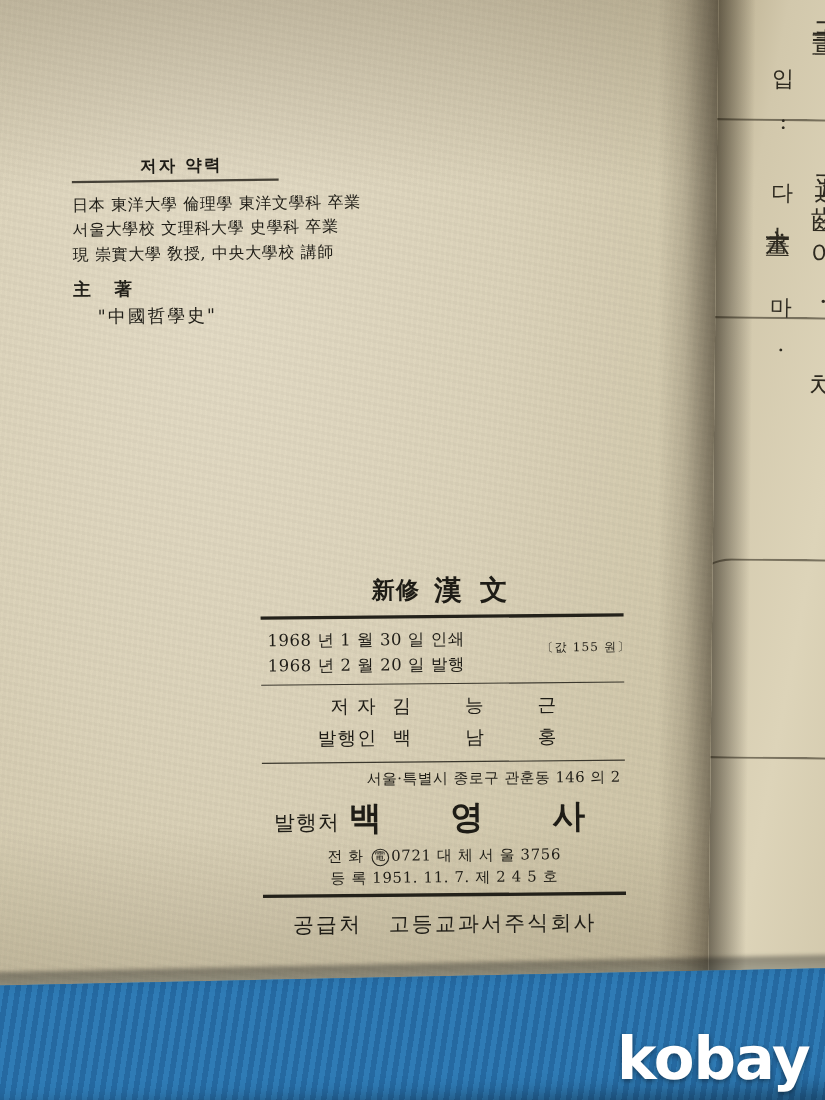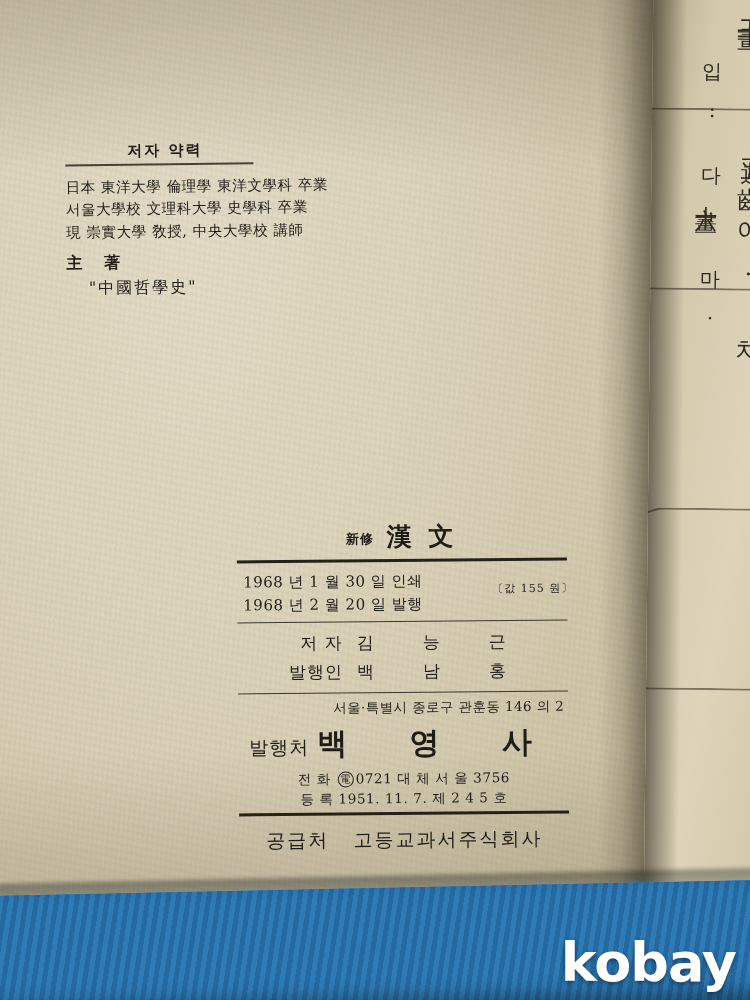--- a/index.html
+++ b/index.html
@@ -149,21 +149,21 @@
     text-align: center;
   }
   .colo-title {
     font-family: "DejaVu Serif", serif;
     font-size: 25px;
     letter-spacing: 4px;
     font-weight: bold;
     margin-bottom: 6px;
   }
   .colo-title .small {
-    font-size: 13px;
+    font-size: 21px;
     letter-spacing: 1px;
     vertical-align: 2px;
   }
   .rule-thick {
     height: 3px;
     background: #23211a;
     width: 100%;
     margin: 4px 0 8px 0;
   }
   .rule-thin {

